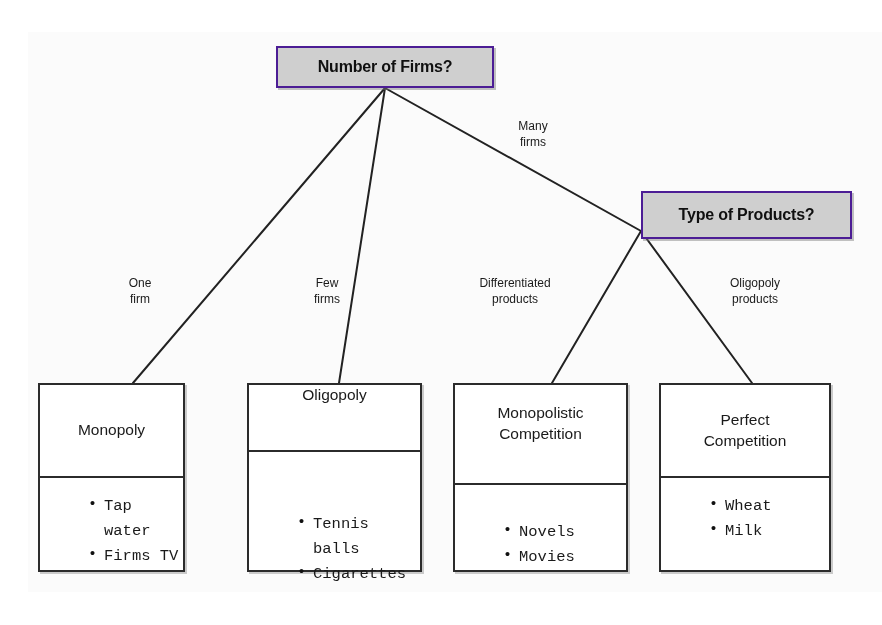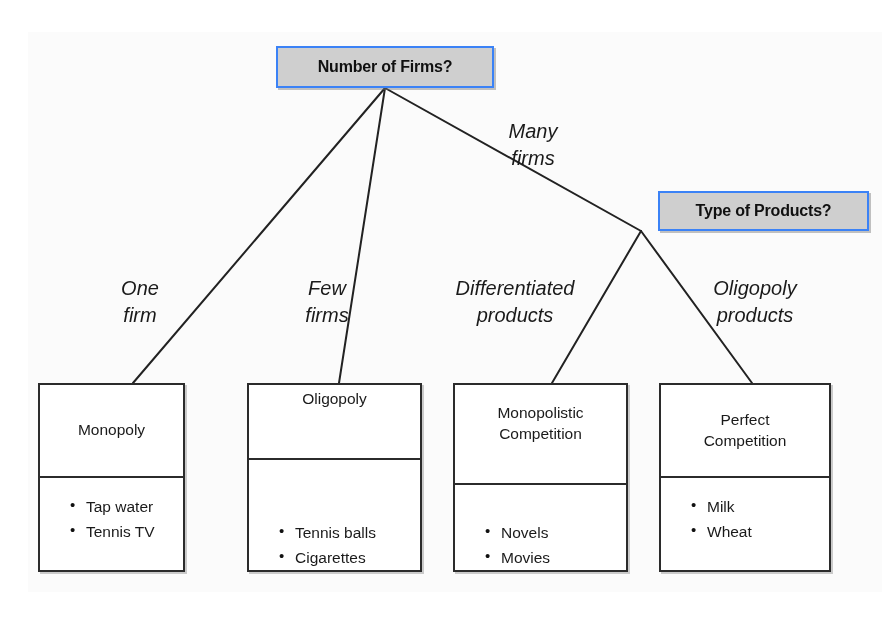--- a/index.html
+++ b/index.html
@@ -32,21 +32,21 @@
     left: 0;
     top: 0;
     width: 882px;
     height: 625px;
   }
 
   
   .qbox {
     position: absolute;
     background: #cfcfcf;
-    border: 2px solid #3b82f6;
+    border: 2px solid #4c1d95;
     box-shadow: 2px 2px 0 rgba(120,120,120,0.45);
     display: flex;
     align-items: center;
     justify-content: center;
     box-sizing: border-box;
   }
   .qbox .qlabel {
     font-size: 16px;
     font-weight: bold;
     color: #101010;
@@ -54,35 +54,34 @@
     white-space: nowrap;
   }
 
   #q-number-of-firms {
     left: 276px;
     top: 46px;
     width: 218px;
     height: 42px;
   }
   #q-type-of-products {
-    left: 658px;
+    left: 641px;
     top: 191px;
     width: 211px;
-    height: 40px;
+    height: 48px;
   }
 
   
   .edge-label {
     position: absolute;
-    font-size: 20px;
+    font-size: 12px;
     color: #1a1a1a;
     line-height: 1.34;
     text-align: center;
     white-space: pre-line;
-    font-style: italic;
   }
   #edge-label-many-firms  { left: 487px; top: 118px; width: 92px; }
   #edge-label-one-firm    { left: 100px; top: 275px; width: 80px; }
   #edge-label-few-firms   { left: 287px; top: 275px; width: 80px; }
   #edge-label-differentiated { left: 447px; top: 275px; width: 136px; }
   #edge-label-identical   { left: 700px; top: 275px; width: 110px; }
 
   
   .obox {
     position: absolute;
@@ -108,22 +107,23 @@
     box-sizing: border-box;
     padding: 0 6px;
   }
   .obox-divider {
     height: 2px;
     background: #2b2b2b;
     flex: none;
   }
   .obox-examples {
     flex: 1;
-    padding: 16px 0 0 14px;
-    box-sizing: border-box;
+    padding: 16px 0 0 32px;
+    box-sizing: border-box;
+    font-family: Liberation Mono, monospace;
   }
   .obox-examples ul {
     margin: 0;
     padding: 0 0 0 16px;
     list-style: none;
   }
   .obox-examples li {
     font-size: 15.5px;
     color: #1a1a1a;
     line-height: 1.62;
@@ -188,21 +188,21 @@
 
   <div class="edge-label" id="edge-label-identical">Oligopoly
 products</div>
 
   <div class="obox" id="o-monopoly">
     <div class="obox-title">Monopoly</div>
     <div class="obox-divider"></div>
     <div class="obox-examples">
       <ul>
         <li>Tap water</li>
-        <li>Tennis TV</li>
+        <li>Firms TV</li>
       </ul>
     </div>
   </div>
 
   <div class="obox" id="o-oligopoly">
     <div class="obox-title">Oligopoly</div>
     <div class="obox-divider"></div>
     <div class="obox-examples">
       <ul>
         <li>Tennis balls</li>
@@ -222,19 +222,19 @@
       </ul>
     </div>
   </div>
 
   <div class="obox" id="o-perfect-competition">
     <div class="obox-title">Perfect
 Competition</div>
     <div class="obox-divider"></div>
     <div class="obox-examples">
       <ul>
+        <li>Wheat</li>
         <li>Milk</li>
-        <li>Wheat</li>
       </ul>
     </div>
   </div>
 
 </div>
 
 </body></html>

